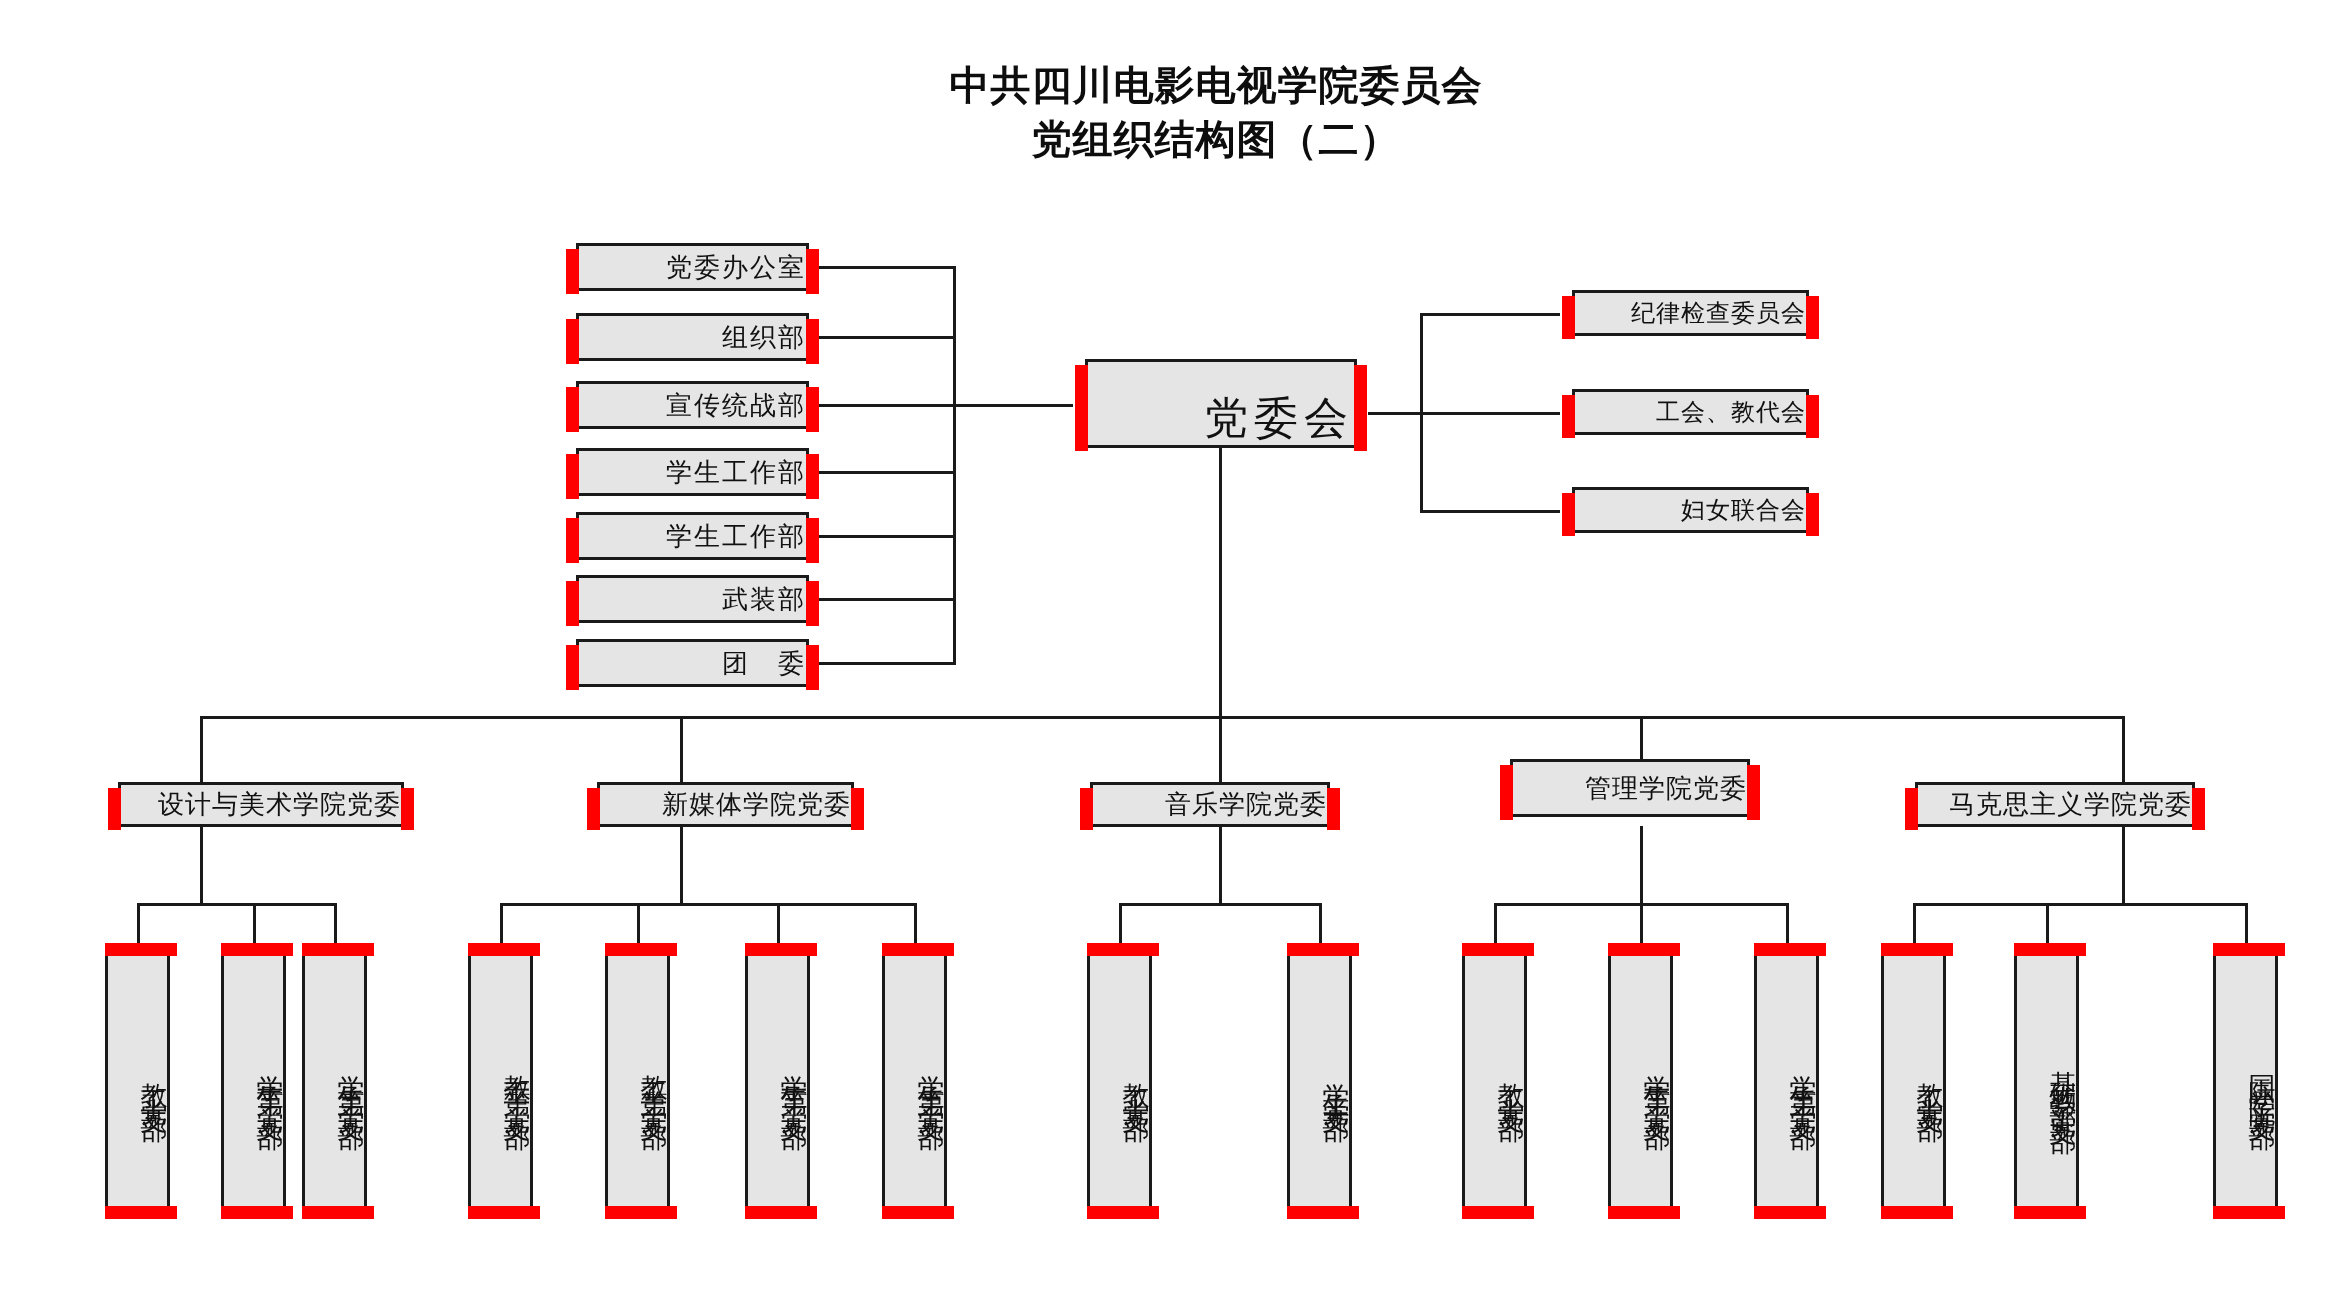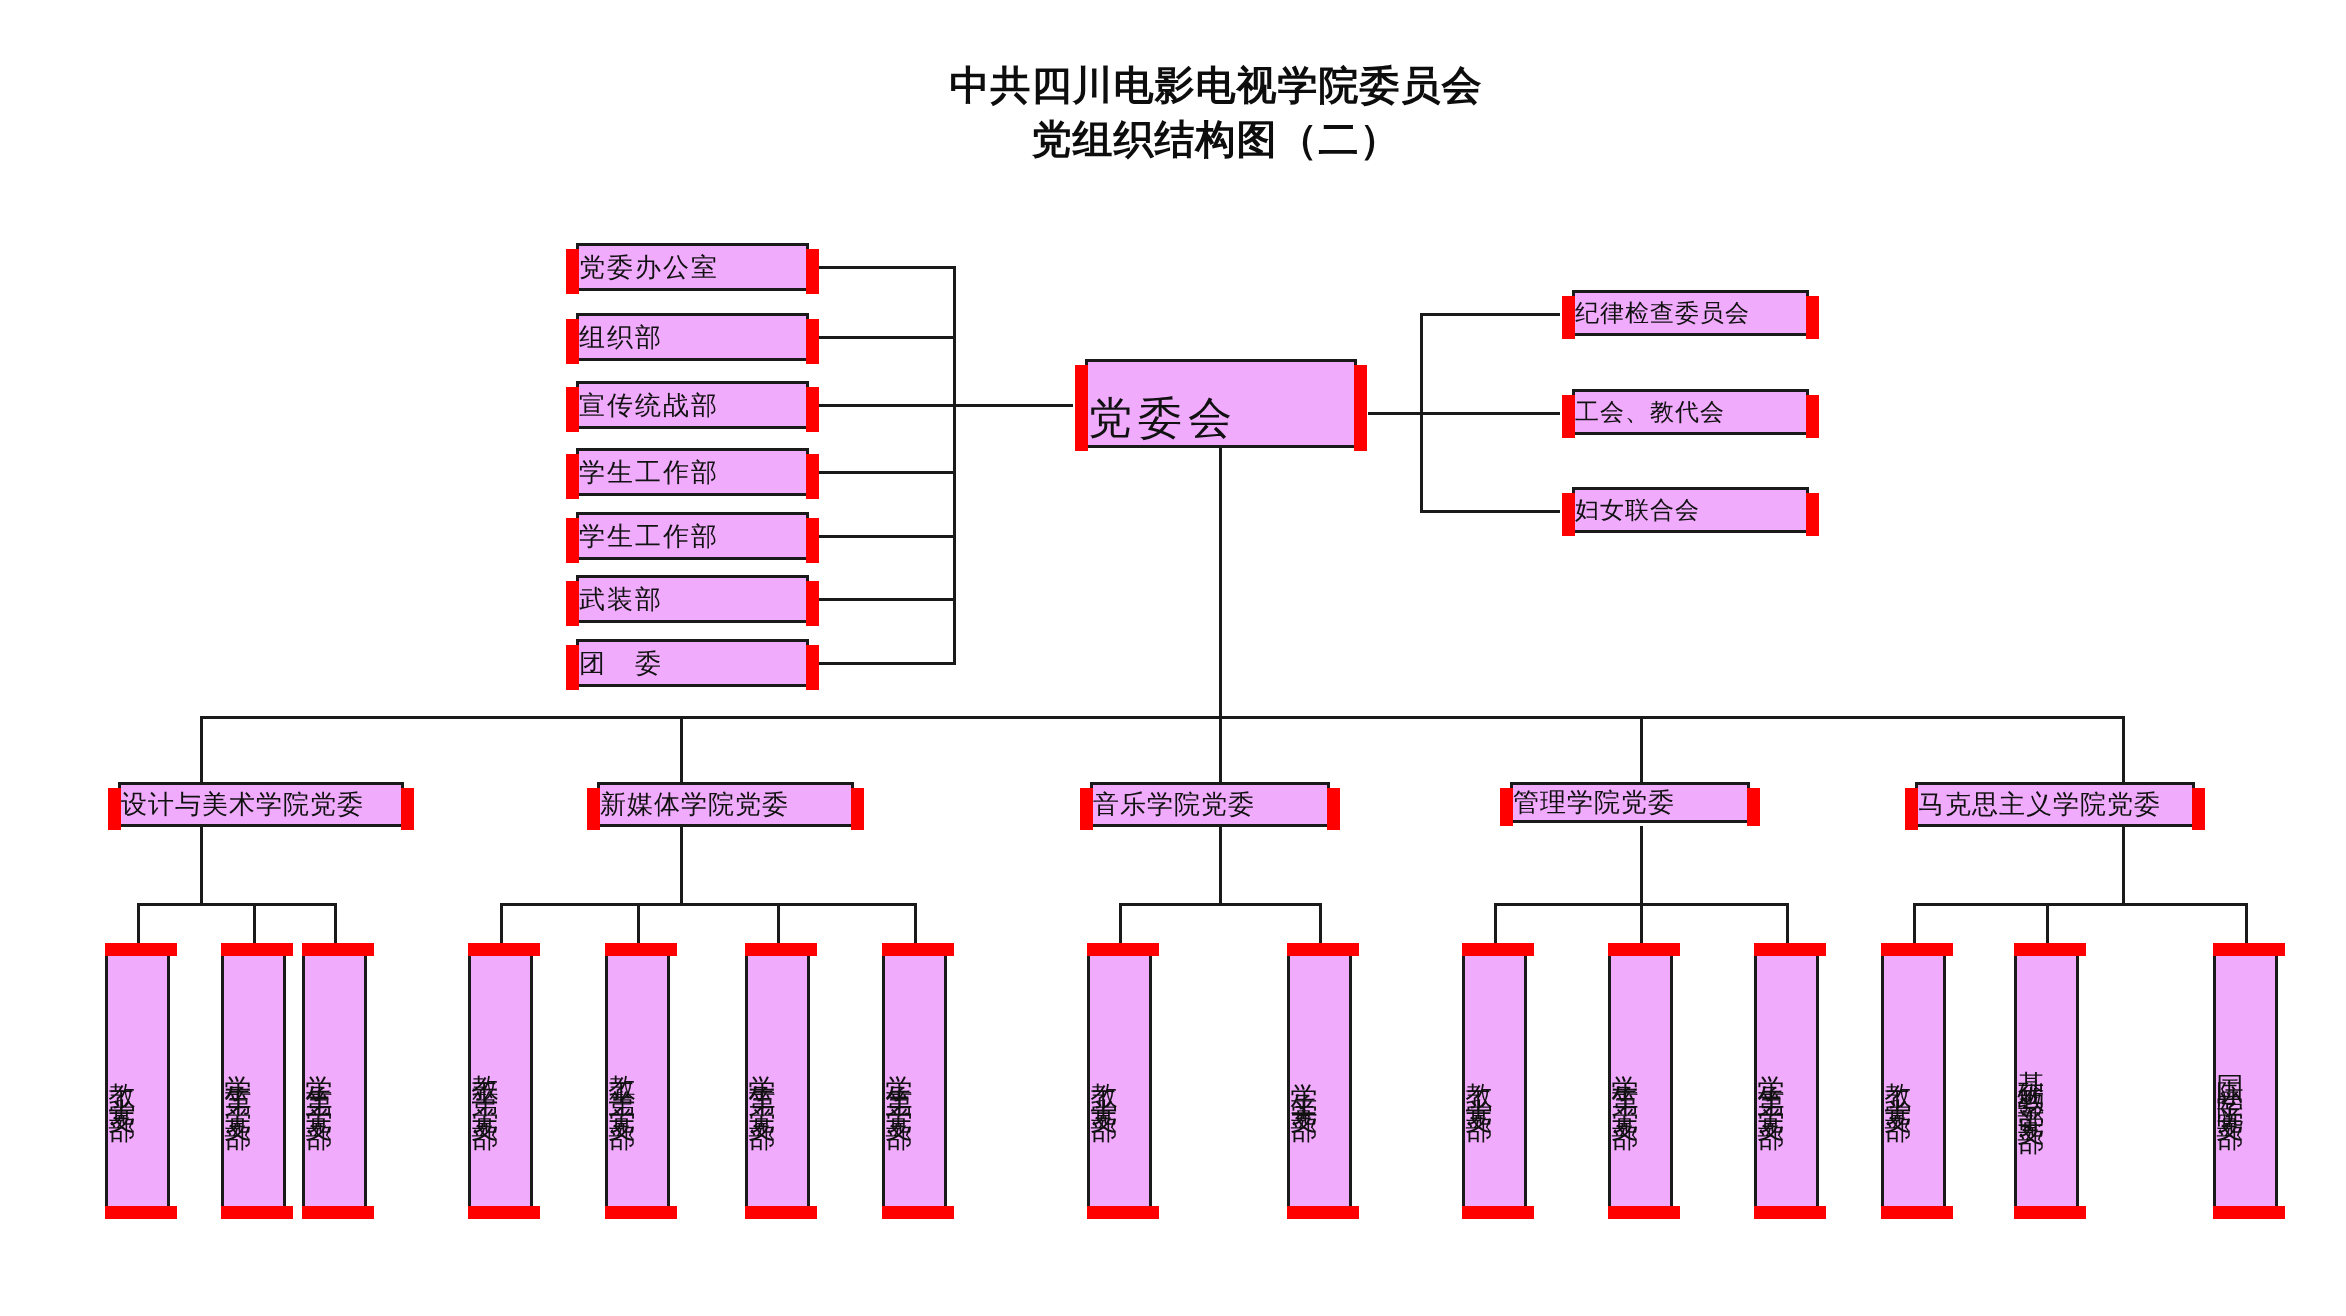--- a/index.html
+++ b/index.html
@@ -33,26 +33,26 @@
     font-size: 40px;
     line-height: 54px;
     color: #0d0d0d;
     letter-spacing: 1px;
   }
 
   
   .node {
     position: absolute;
     box-sizing: border-box;
-    background: #f0abfc;
+    background: #e5e5e5;
     border: 3px solid #1a1a1a;
     color: #111111;
     display: flex;
     align-items: center;
-    justify-content: flex-start;
+    justify-content: flex-end;
     text-align: center;
   }
   
   .node .bar {
     position: absolute;
     background: #fe0000;
   }
   .node.horiz .bar.left {
     left: -13px; top: 3px; bottom: -6px; width: 13px;
   }
@@ -239,21 +239,21 @@
   <div class="node horiz college" style="left:597px; top:782px; width:257px; height:45px;">
     <span class="bar left"></span>
     <span class="bar right"></span>
     <span class="label">新媒体学院党委</span>
   </div>
   <div class="node horiz college" style="left:1090px; top:782px; width:240px; height:45px;">
     <span class="bar left"></span>
     <span class="bar right"></span>
     <span class="label">音乐学院党委</span>
   </div>
-  <div class="node horiz college" style="left:1510px; top:782px; width:240px; height:41px;">
+  <div class="node horiz college" style="left:1510px; top:759px; width:240px; height:58px;">
     <span class="bar left"></span>
     <span class="bar right"></span>
     <span class="label">管理学院党委</span>
   </div>
   <div class="node horiz college" style="left:1915px; top:782px; width:280px; height:45px;">
     <span class="bar left"></span>
     <span class="bar right"></span>
     <span class="label">马克思主义学院党委</span>
   </div>
 

